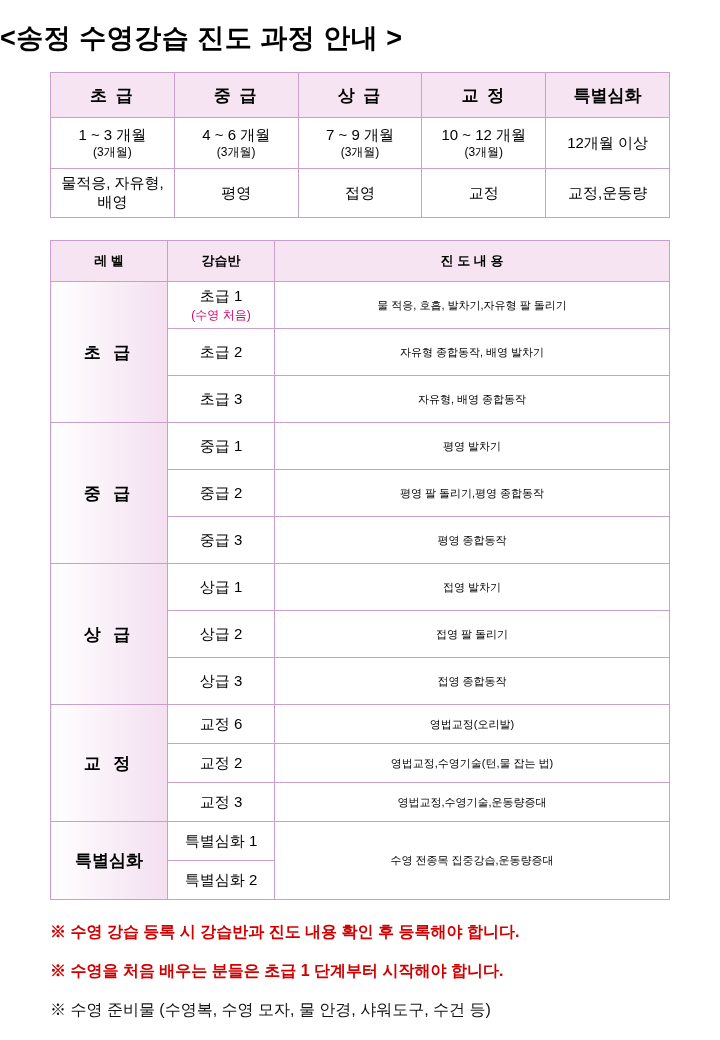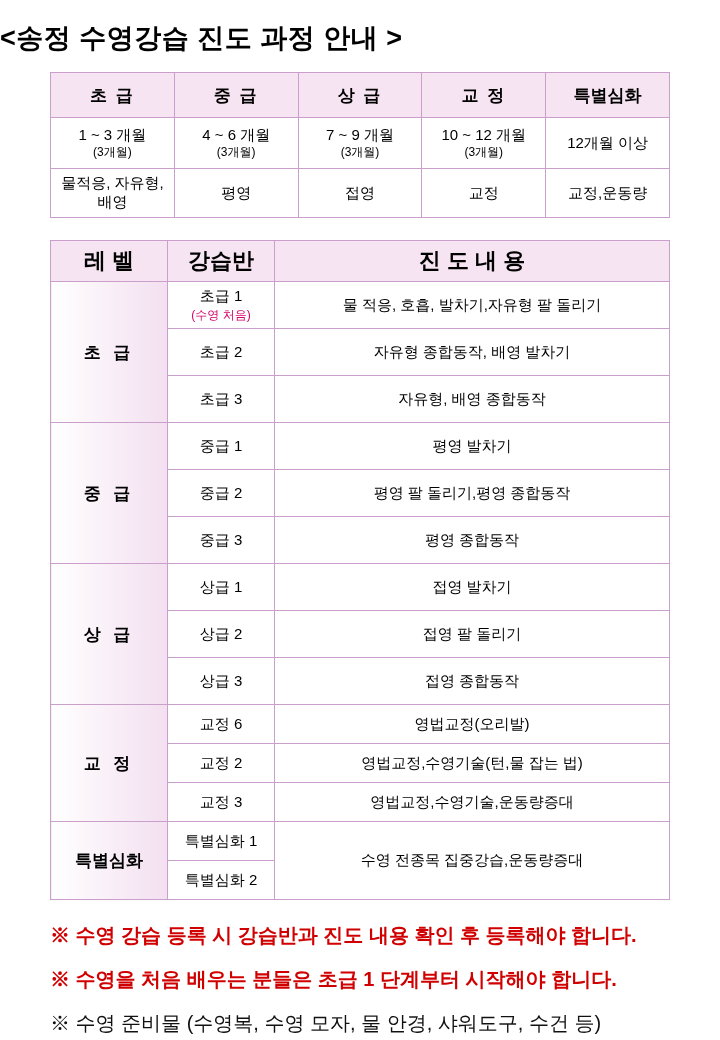--- a/index.html
+++ b/index.html
@@ -78,21 +78,21 @@
   .t2 td, .t2 th {
     border: 1px solid #cb9fcb;
     text-align: center;
     vertical-align: middle;
     font-size: 15px;
     padding: 4px 3px;
   }
   .t2 tr.head td {
     background: #f7e4f3;
     font-weight: bold;
-    font-size: 22px;
+    font-size: 13px;
     height: 32px;
   }
   .t2 .lv {
     width: 110px;
     font-weight: bold;
     font-size: 17px;
     letter-spacing: 4px;
     background: linear-gradient(to right, #ffffff 0%, #f3dff0 100%);
   }
   .t2 .lv.plain {
@@ -102,36 +102,36 @@
     width: 100px;
     font-size: 15px;
   }
   .t2 .cls .note {
     display: block;
     color: #d4006a;
     font-size: 12px;
     margin-top: 1px;
   }
   .t2 .desc {
-    font-size: 15px;
+    font-size: 11px;
   }
   .t2 tr.row td {
     height: 38px;
   }
   .t2 tr.rowsm td {
     height: 30px;
   }
 
   
   .notices {
     width: 620px;
     margin: 22px auto 0 auto;
   }
   .notice {
-    font-size: 20px;
+    font-size: 16px;
     margin-bottom: 18px;
     line-height: 1.3;
   }
   .notice.warn {
     color: #d00000;
     font-weight: bold;
   }
   .notice.plain {
     color: #111111;
   }

